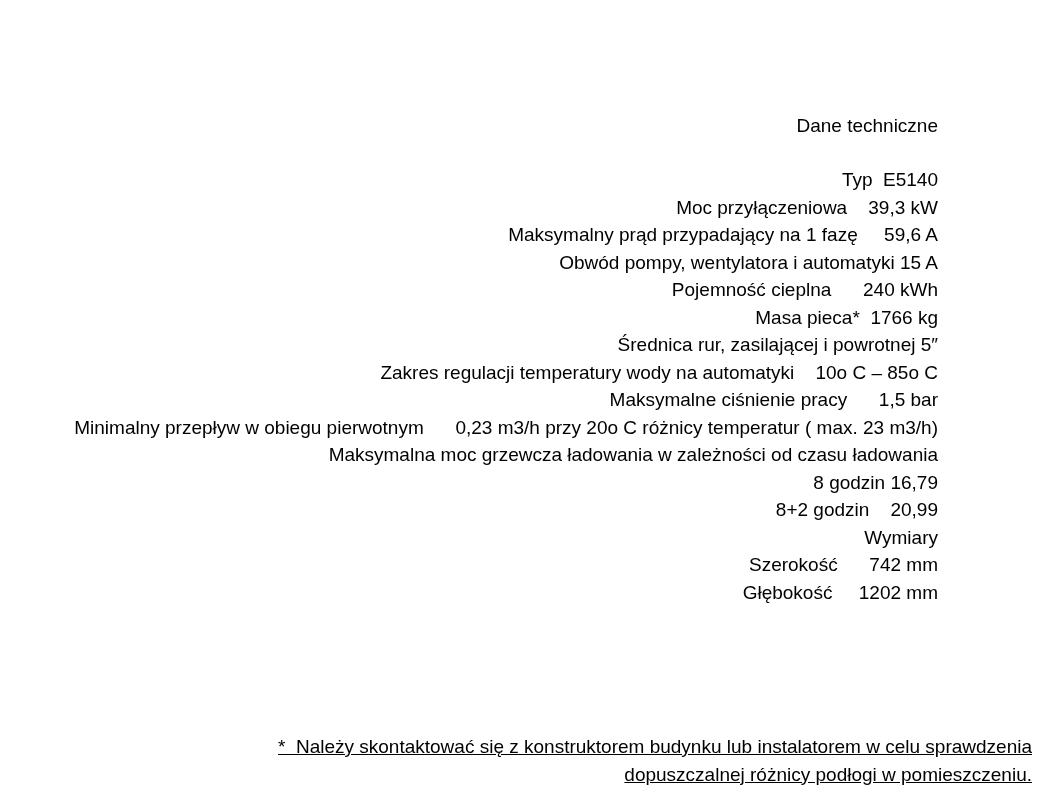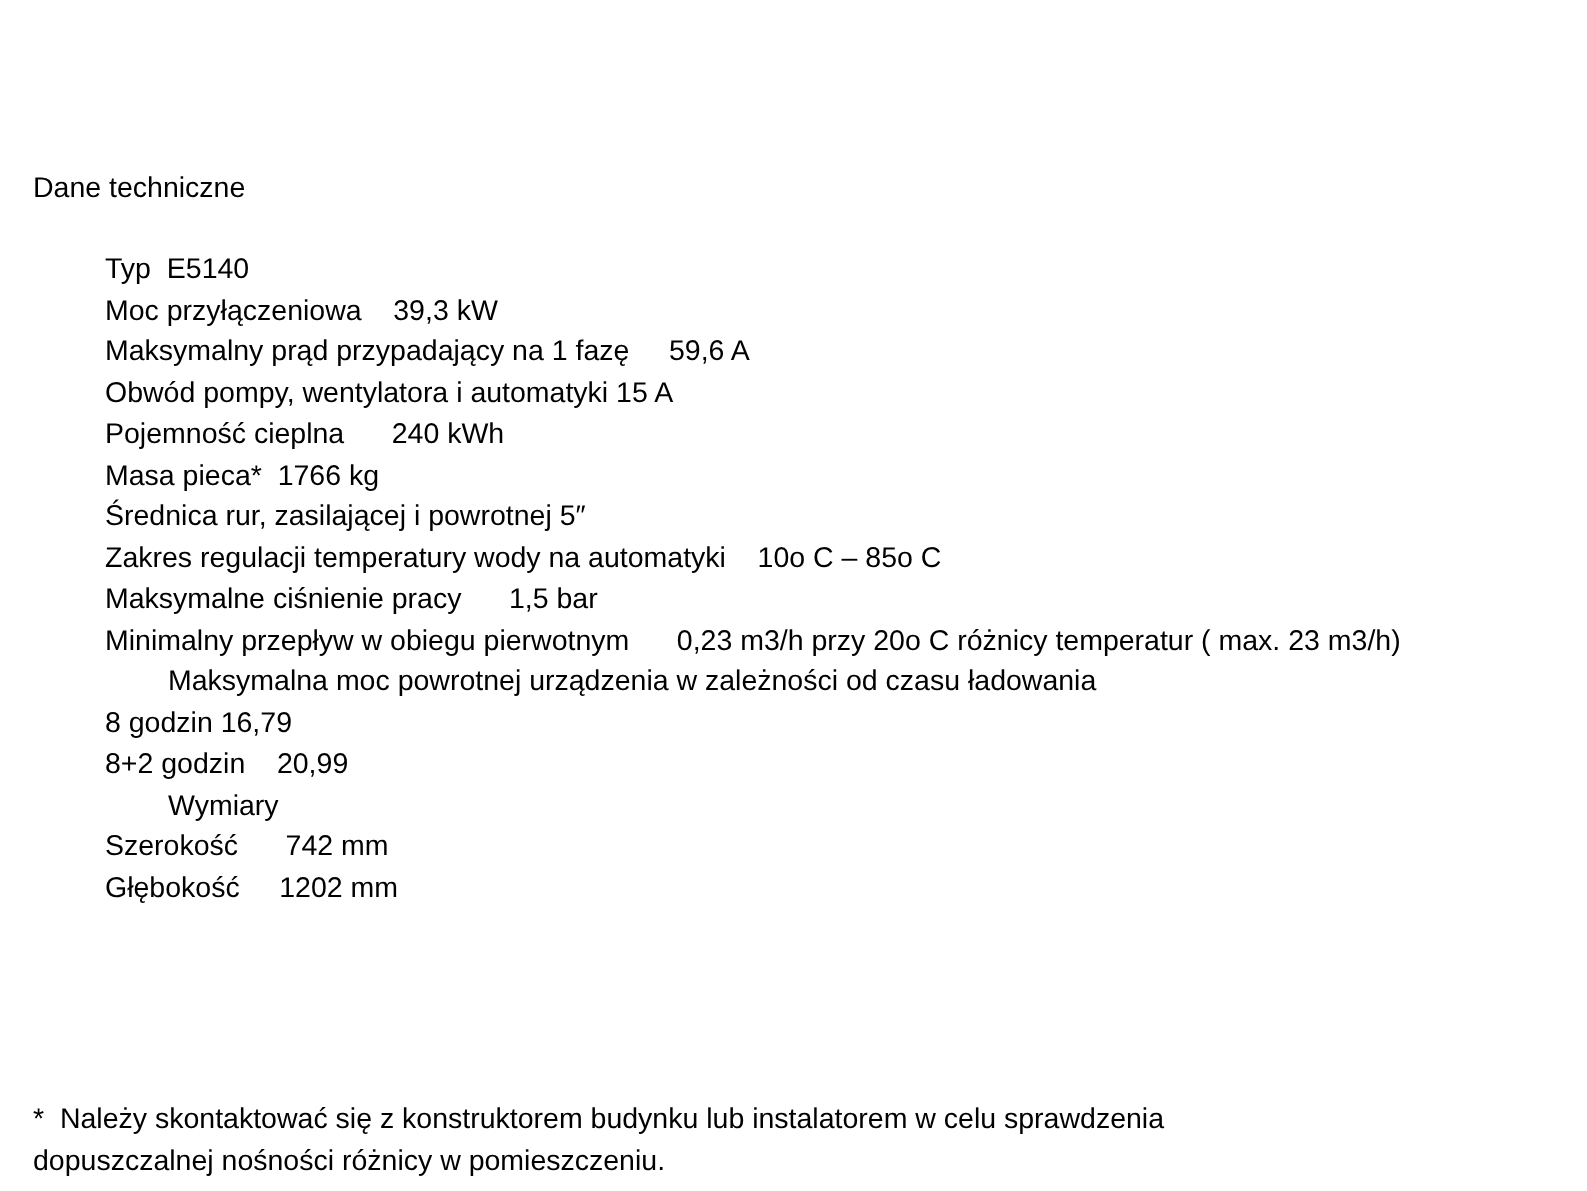--- a/index.html
+++ b/index.html
@@ -13,20 +13,21 @@
     font-family: "Liberation Sans", sans-serif;
     color: #000000;
     overflow: hidden;
   }
   .page {
     position: relative;
     width: 960px;
     height: 794px;
     box-sizing: border-box;
     padding: 112px 22px 0 22px;
+    text-align: right;
   }
   .doc-title {
     font-size: 19px;
     line-height: 27px;
     white-space: pre;
   }
   .spacer-sm {
     height: 27px;
   }
   .spec-list {
@@ -43,20 +44,21 @@
   .footnote-block {
     position: absolute;
     left: 22px;
     top: 733px;
     width: 1010px;
     font-size: 19px;
     line-height: 27.5px;
   }
   .footnote-line {
     white-space: pre-wrap;
+    text-decoration: underline;
   }
 </style>
 </head>
 <body>
 
 <div class="page">
 
   <div class="doc-title">Dane techniczne</div>
 
   <div class="spacer-sm"></div>
@@ -65,26 +67,26 @@
     <div class="spec-line">Typ  E5140</div>
     <div class="spec-line">Moc przyłączeniowa    39,3 kW</div>
     <div class="spec-line">Maksymalny prąd przypadający na 1 fazę     59,6 A</div>
     <div class="spec-line">Obwód pompy, wentylatora i automatyki 15 A</div>
     <div class="spec-line">Pojemność cieplna      240 kWh</div>
     <div class="spec-line">Masa pieca*  1766 kg</div>
     <div class="spec-line">Średnica rur, zasilającej i powrotnej 5″</div>
     <div class="spec-line">Zakres regulacji temperatury wody na automatyki    10o C – 85o C</div>
     <div class="spec-line">Maksymalne ciśnienie pracy      1,5 bar</div>
     <div class="spec-line">Minimalny przepływ w obiegu pierwotnym      0,23 m3/h przy 20o C różnicy temperatur ( max. 23 m3/h)</div>
-    <div class="spec-line indent">Maksymalna moc powrotnej urządzenia w zależności od czasu ładowania</div>
+    <div class="spec-line indent">Maksymalna moc grzewcza ładowania w zależności od czasu ładowania</div>
     <div class="spec-line">8 godzin 16,79</div>
     <div class="spec-line">8+2 godzin    20,99</div>
     <div class="spec-line indent">Wymiary</div>
     <div class="spec-line">Szerokość      742 mm</div>
     <div class="spec-line">Głębokość     1202 mm</div>
   </div>
 
   <div class="footnote-block">
     <div class="footnote-line">*  Należy skontaktować się z konstruktorem budynku lub instalatorem w celu sprawdzenia</div>
-    <div class="footnote-line">dopuszczalnej nośności różnicy w pomieszczeniu.</div>
+    <div class="footnote-line">dopuszczalnej różnicy podłogi w pomieszczeniu.</div>
   </div>
 
 </div>
 
 </body></html>

